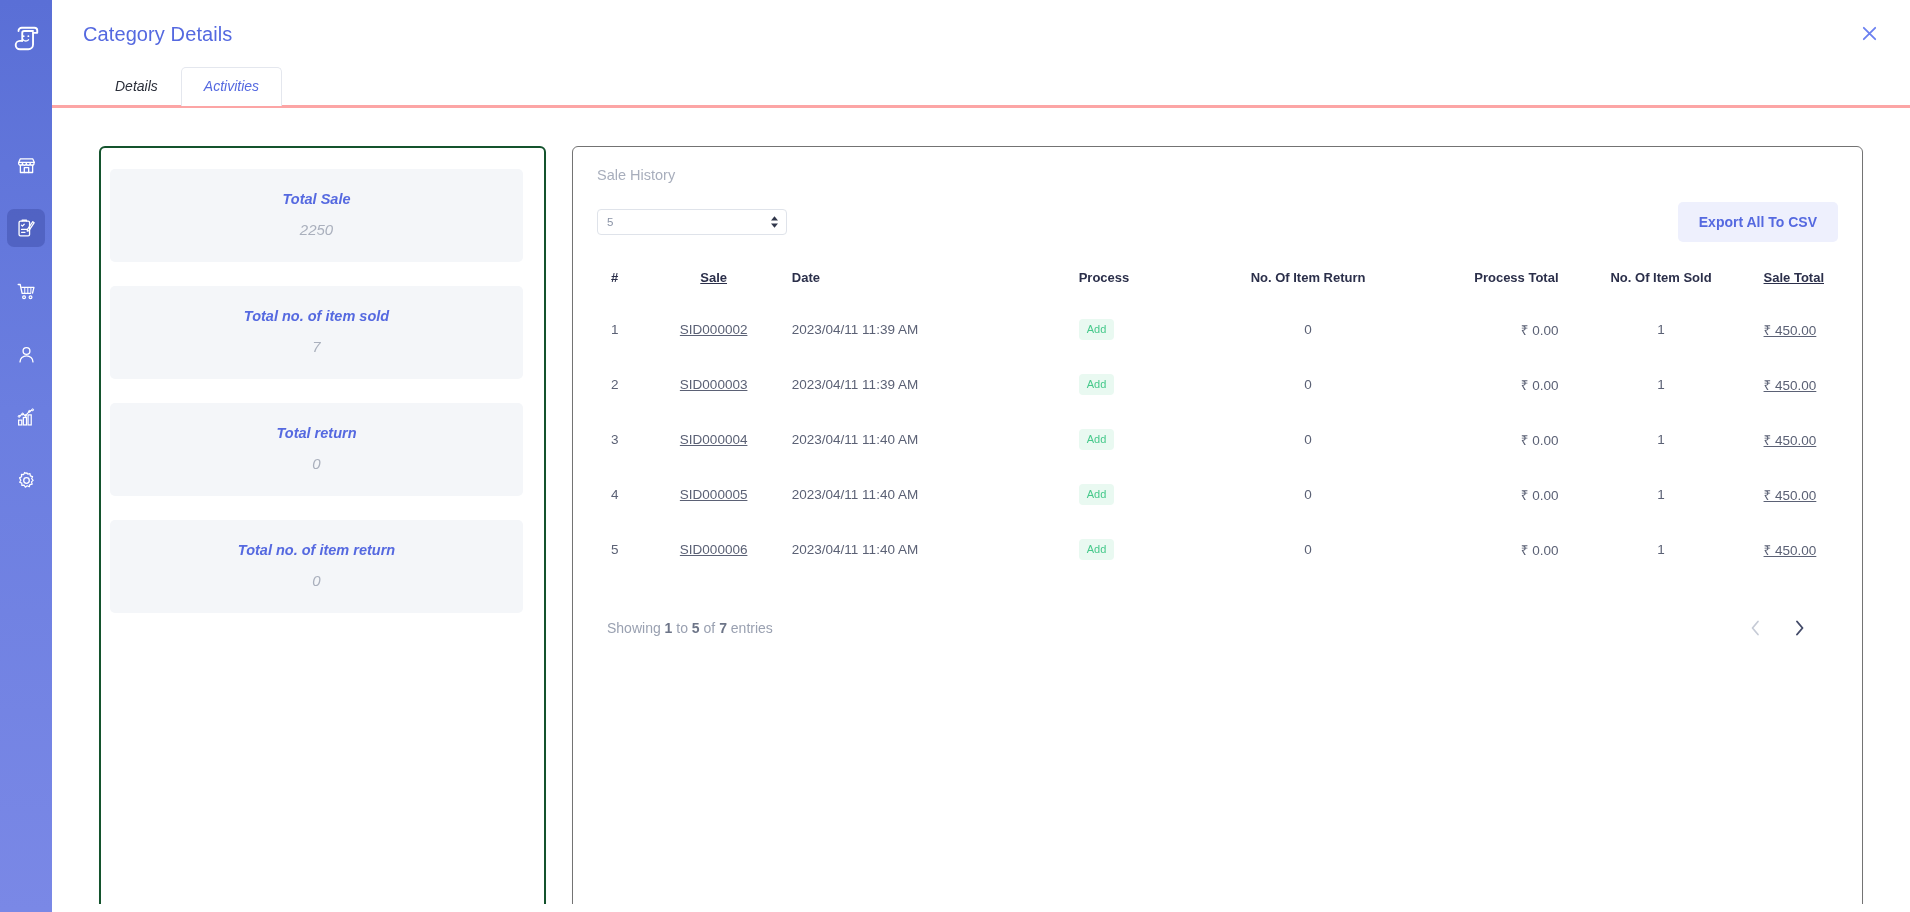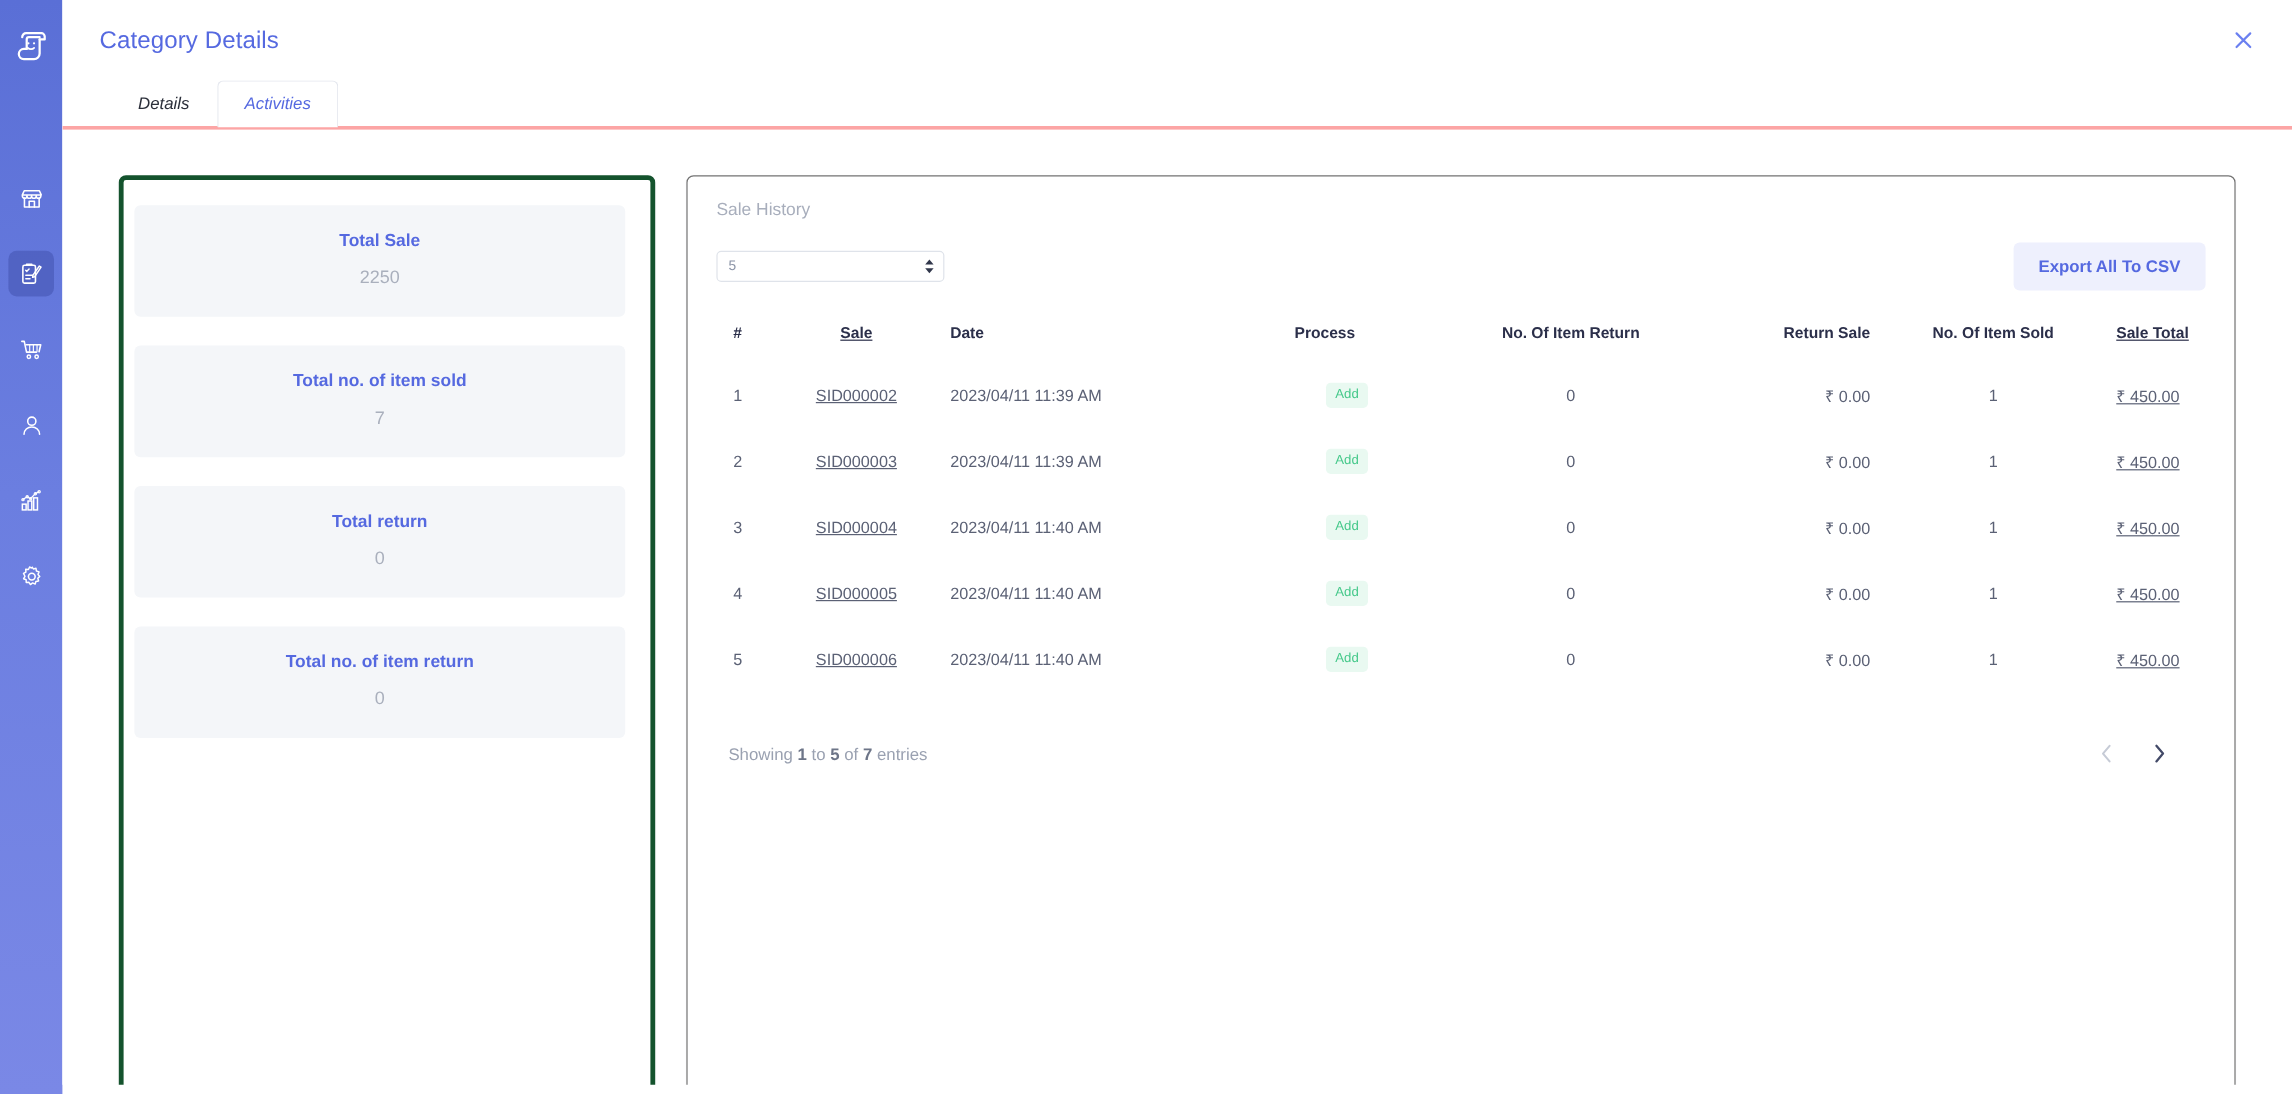--- a/index.html
+++ b/index.html
@@ -129,25 +129,26 @@
     display: flex;
     gap: 26px;
     padding: 38px 47px 0 47px;
     height: calc(912px - 68px - 40px);
   }
 
   .left-card {
     width: 447px;
     min-width: 447px;
     background: #ffffff;
-    border: 4px solid #14532d;
+    border: 2px solid #14532d;
     border-radius: 6px;
     padding: 21px 21px 10px 9px;
     align-self: stretch;
     box-shadow: 0 1px 2px rgba(60, 70, 110, 0.035);
+    font-style: italic;
   }
   .stat-box {
     background: #f4f6f9;
     border-radius: 5px;
     padding: 21px 10px 22px 10px;
     text-align: center;
     margin-bottom: 24px;
   }
   .stat-label {
     font-size: 14.5px;
@@ -255,21 +256,20 @@
   .col-stot  { padding-right: 14px !important; text-decoration: underline; }
 
   .badge-add {
     display: inline-block;
     background: #e9f9f1;
     color: #46c98b;
     font-size: 11px;
     border-radius: 4px;
     padding: 4px 8px 4px 8px;
     line-height: 13px;
-    margin-left: 26px;
   }
 
   .table-footer {
     display: flex;
     align-items: center;
     justify-content: space-between;
     padding: 42px 8px 0 10px;
   }
   .showing-text {
     font-size: 14px;
@@ -440,21 +440,21 @@
         </div>
 
         <table class="sale-table">
           <thead>
             <tr>
               <th class="col-idx">#</th>
               <th class="col-sale">Sale</th>
               <th class="col-date">Date</th>
               <th class="col-proc">Process</th>
               <th class="col-nret">No. Of Item Return</th>
-              <th class="col-rtot">Return Sale</th>
+              <th class="col-rtot">Process Total</th>
               <th class="col-nsold">No. Of Item Sold</th>
               <th class="col-stot">Sale Total</th>
             </tr>
           </thead>
           <tbody>
 
             <tr>
               <td class="col-idx">1</td>
               <td class="col-sale">SID000002</td>
               <td class="col-date">2023/04/11 11:39 AM</td>

